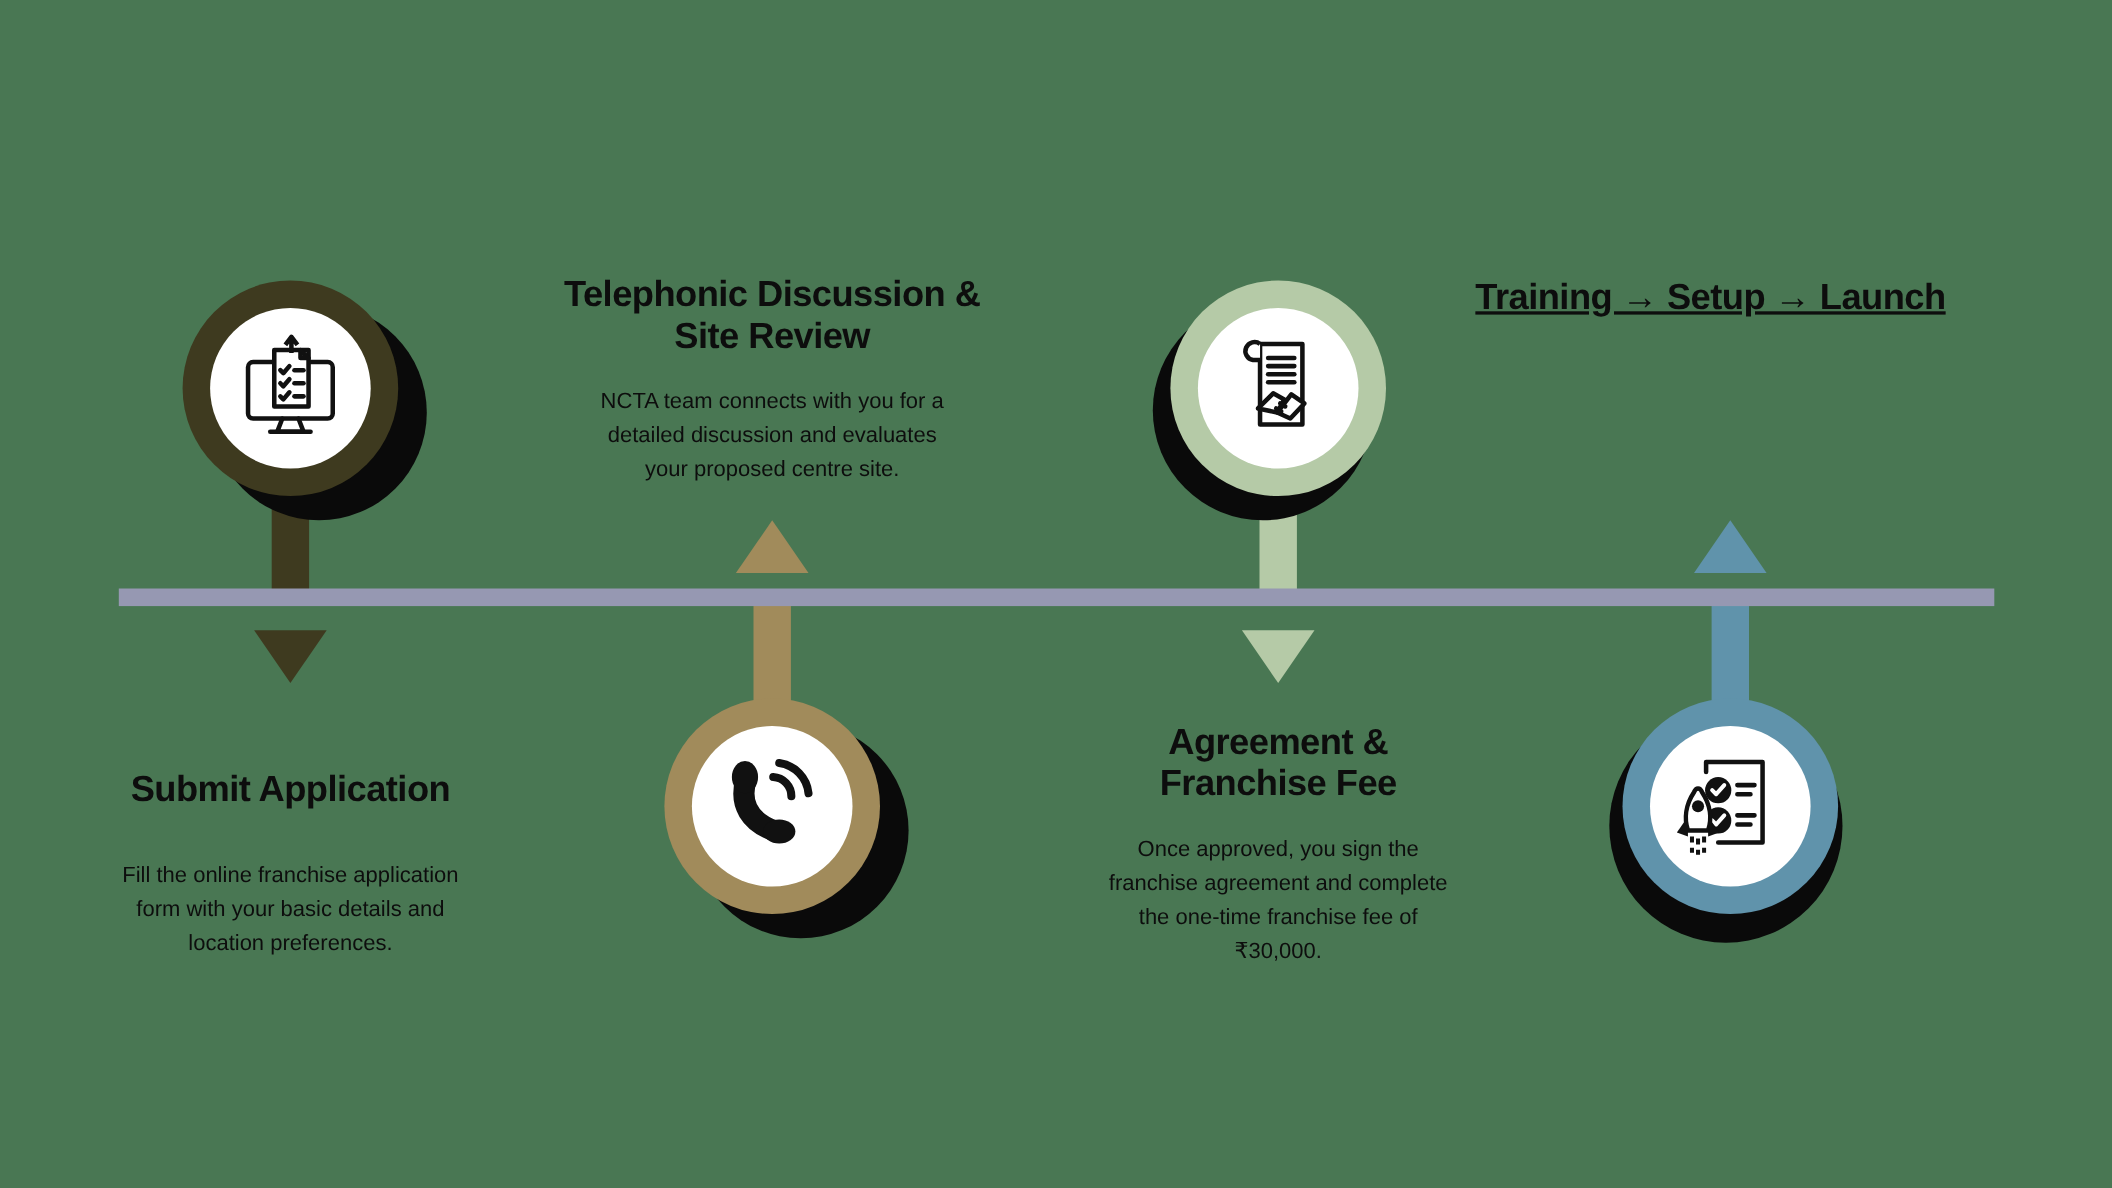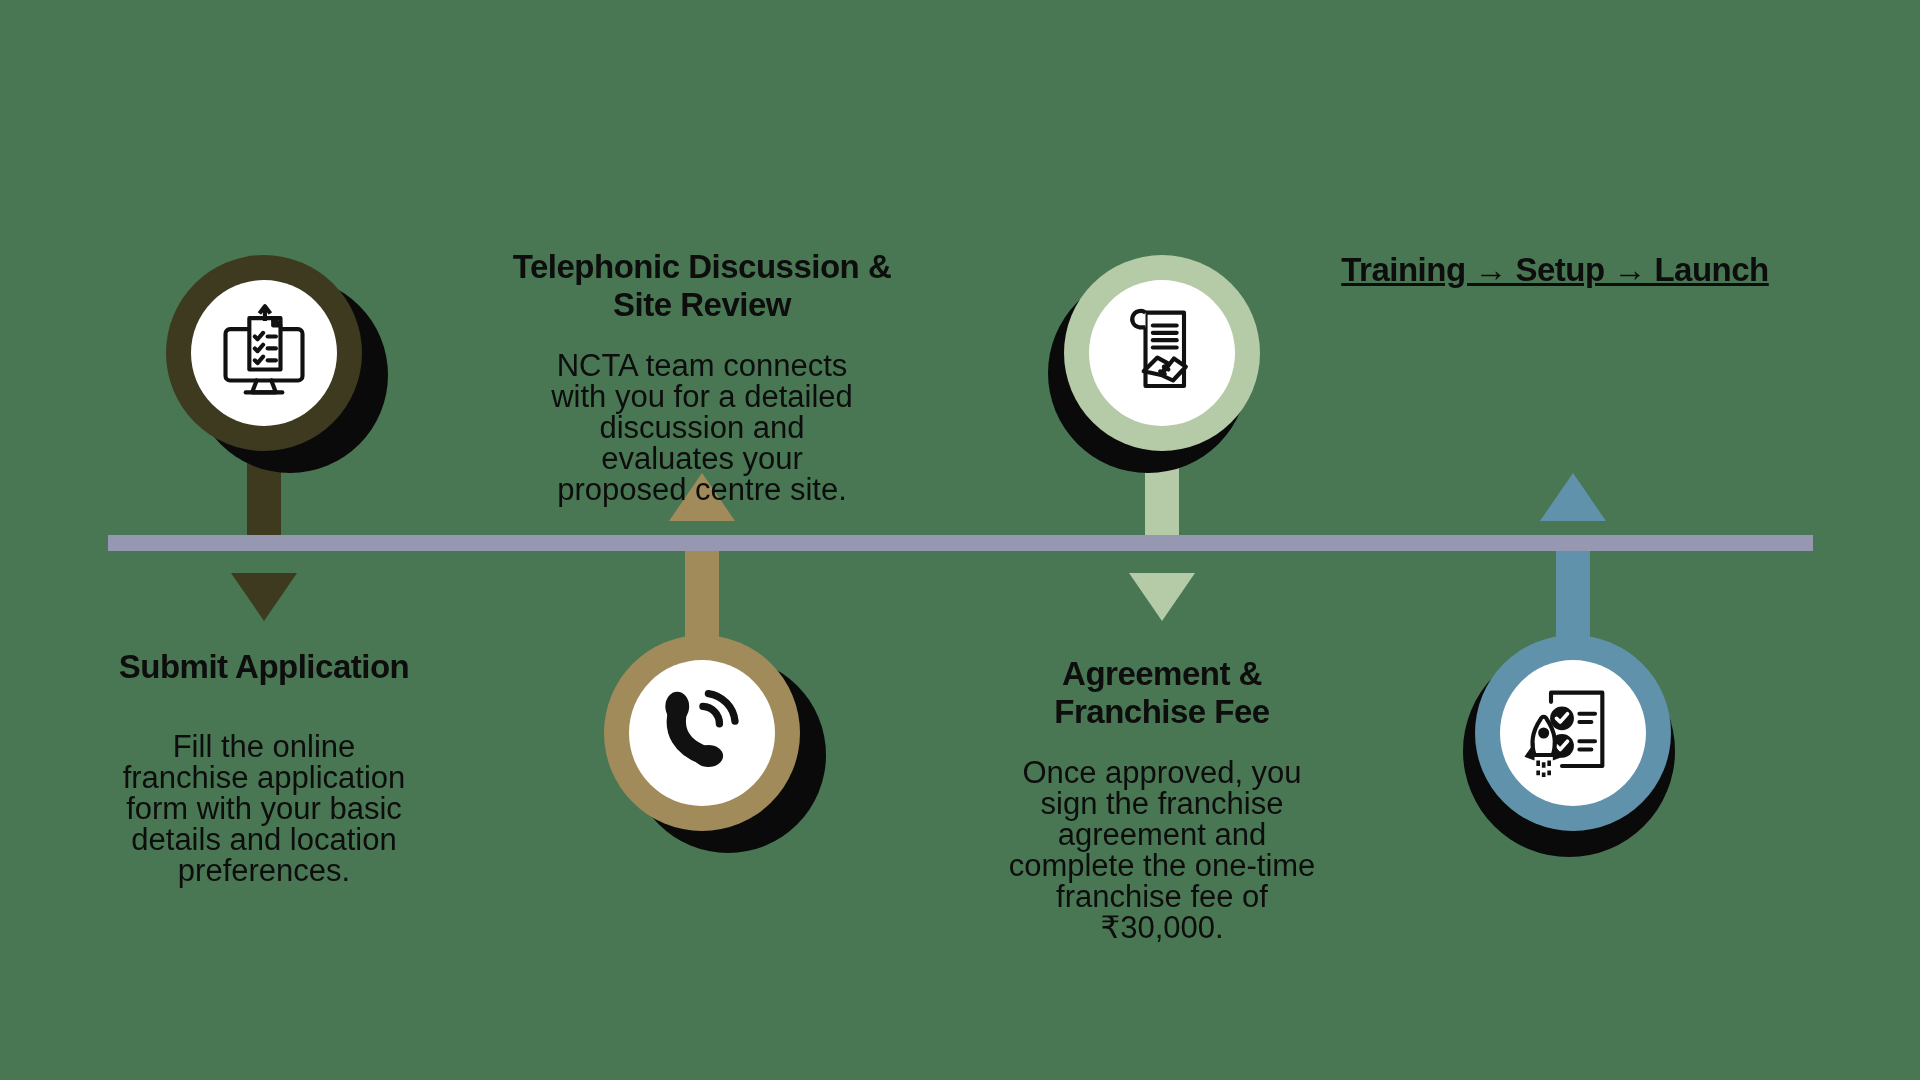--- a/index.html
+++ b/index.html
@@ -48,28 +48,28 @@
   .text{
     position:absolute;text-align:center;color:#0D0D0D;z-index:5;
   }
   .title{
     margin:0;font-size:33px;line-height:38px;font-weight:bold;
     letter-spacing:-0.5px;
     min-height:76px;
     display:flex;align-items:center;justify-content:center;
   }
   .body{
-    margin:26px auto 0 auto;font-size:31px;line-height:31px;font-weight:400;
+    margin:26px auto 0 auto;font-size:20px;line-height:31px;font-weight:400;
   }
 
   
   .s0 .circle{left:166px;top:255px;box-shadow:26px 22px 0 0 #0A0A0A;}
   .s0 .stem{left:247px;top:430px;height:107px;}
   .s0 .tri{left:231px;top:573px;}
-  .s0 .text{left:109px;top:629px;width:310px;}
+  .s0 .text{left:109px;top:679px;width:310px;}
 
   
   .s1 .circle{left:604px;top:635px;box-shadow:26px 22px 0 0 #0A0A0A;}
   .s1 .stem{left:685px;top:549px;height:100px;}
   .s1 .tri{left:669px;top:473px;}
   .s1 .text{left:502px;top:248px;width:400px;}
   .s1 .body{max-width:320px;}
 
   
   .s2 .circle{left:1064px;top:255px;box-shadow:-14px 20px 0 2px #0A0A0A;}

